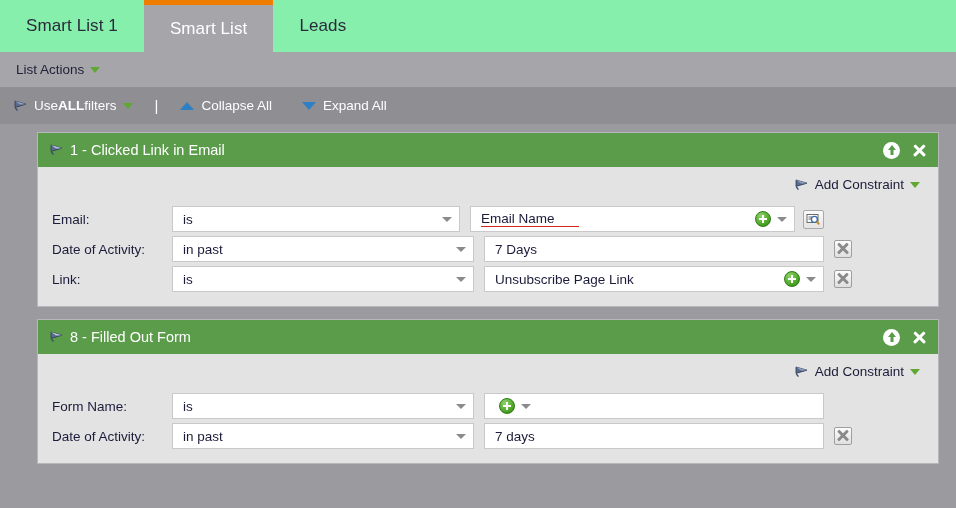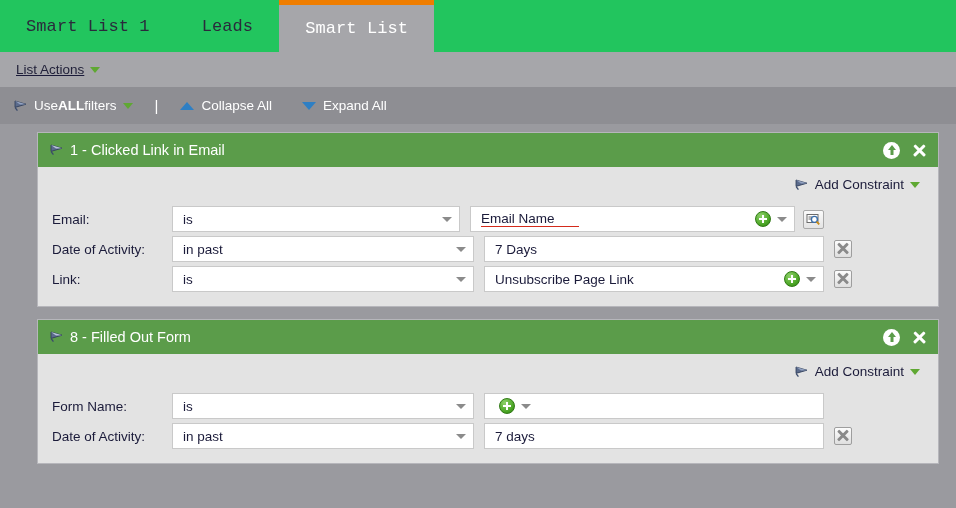--- a/index.html
+++ b/index.html
@@ -12,25 +12,24 @@
     background: #9a9a9f;
     font-family: "Liberation Sans", sans-serif;
     font-size: 13px;
     color: #1b1b3a;
     overflow: hidden;
   }
 
   
   .tabbar {
     height: 52px;
-    background: #22c55e;
+    background: #86efac;
     display: flex;
     align-items: stretch;
     position: relative;
-    font-family: Liberation Mono, monospace;
   }
   .tab {
     display: flex;
     align-items: center;
     padding: 0 26px;
     font-size: 17px;
     color: #2a2a3c;
     letter-spacing: .1px;
     box-sizing: border-box;
     cursor: pointer;
@@ -344,30 +343,30 @@
 
   .spacer-btn { width: 28px; flex: none; }
 </style>
 </head>
 <body>
 
 <div class="tabbar">
   <div class="tab">
     <span>Smart List 1</span>
   </div>
+  <div class="tab active">
+    <span>Smart List</span>
+  </div>
   <div class="tab">
     <span>Leads</span>
   </div>
-  <div class="tab active">
-    <span>Smart List</span>
-  </div>
 </div>
 
 <div class="actionsbar">
-  <div class="item" style="display:flex;align-items:center;cursor:pointer;text-decoration:underline;">
+  <div class="item" style="display:flex;align-items:center;cursor:pointer;">
     <span class="label">List Actions</span>
     <span class="caret-green"></span>
   </div>
 </div>
 
 <div class="filterbar">
 
   <div class="item use-all">
     <span class="funnel">
       <svg width="14" height="14" viewBox="0 0 14 14">

